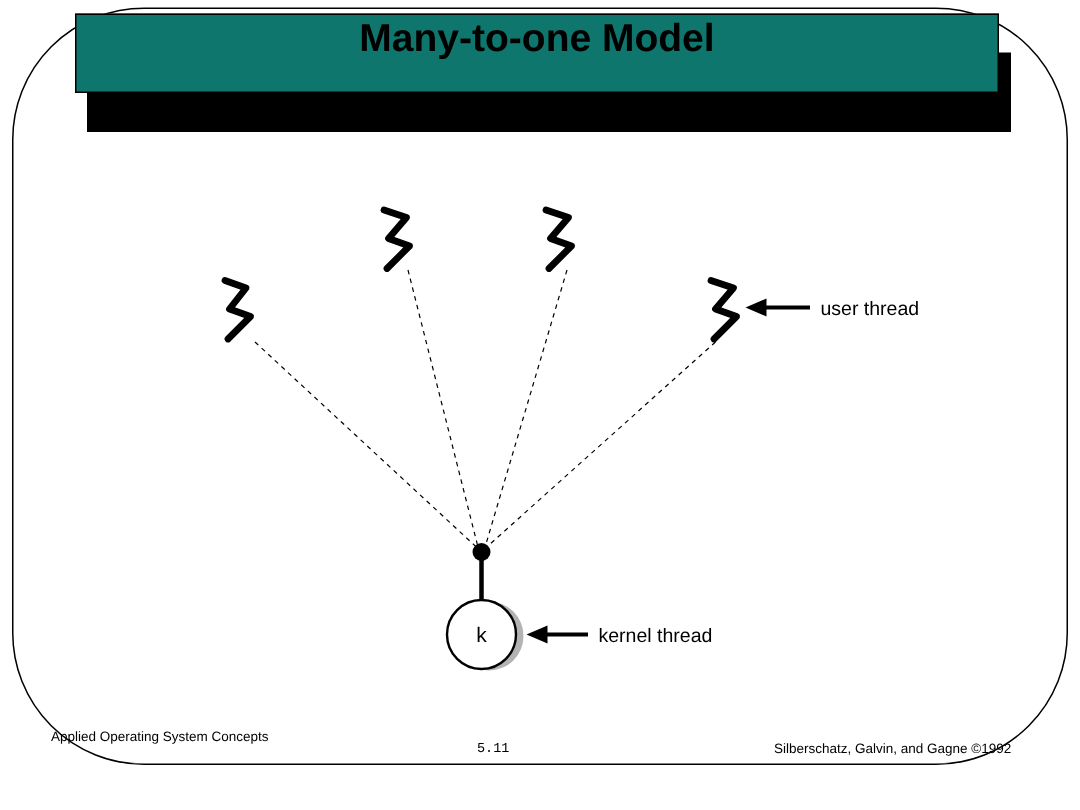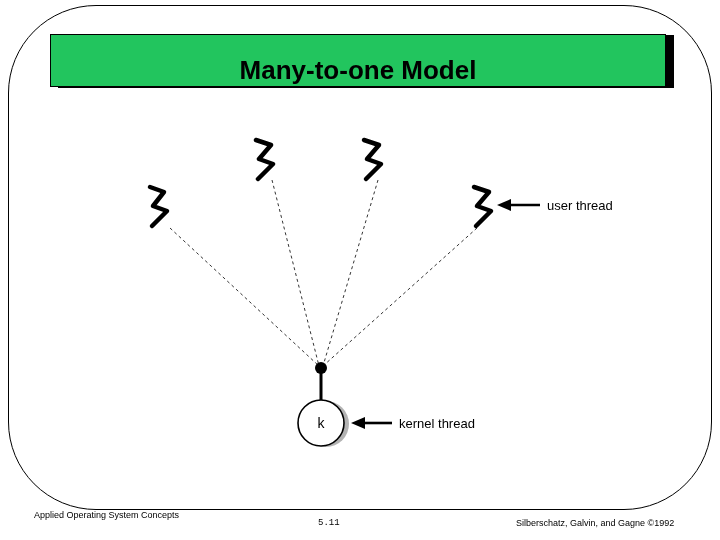--- a/index.html
+++ b/index.html
@@ -32,28 +32,28 @@
     position: absolute;
     left: 58px;
     top: 35px;
     width: 616px;
     height: 53px;
     background: #000000;
   }
   #title-plate {
     position: absolute;
     left: 50px;
-    top: 34px;
+    top: 9px;
     width: 616px;
     height: 53px;
-    background: #22c55e;
+    background: #0f766e;
     border: 1px solid #000000;
     box-sizing: border-box;
     display: flex;
-    align-items: flex-end;
+    align-items: flex-start;
     justify-content: center;
   }
   #title-text {
     font-family: "Liberation Sans", sans-serif;
     font-size: 26px;
     font-weight: bold;
     color: #000000;
     letter-spacing: 0px;
     white-space: nowrap;
   }
@@ -75,21 +75,20 @@
     font-size: 14px;
     fill: #000000;
   }
   
   #footer {
     position: absolute;
     left: 0;
     top: 480px;
     width: 624px;
     height: 28px;
-    margin-top: 24px;
   }
   .footer-item {
     position: absolute;
     font-family: "Liberation Sans", sans-serif;
     font-size: 9px;
     color: #000000;
     white-space: nowrap;
   }
   #footer-left  { left: 34px;  top: 6px; }
   #footer-center{ left: 318px; top: 14px; font-family: Liberation Mono, monospace; }

